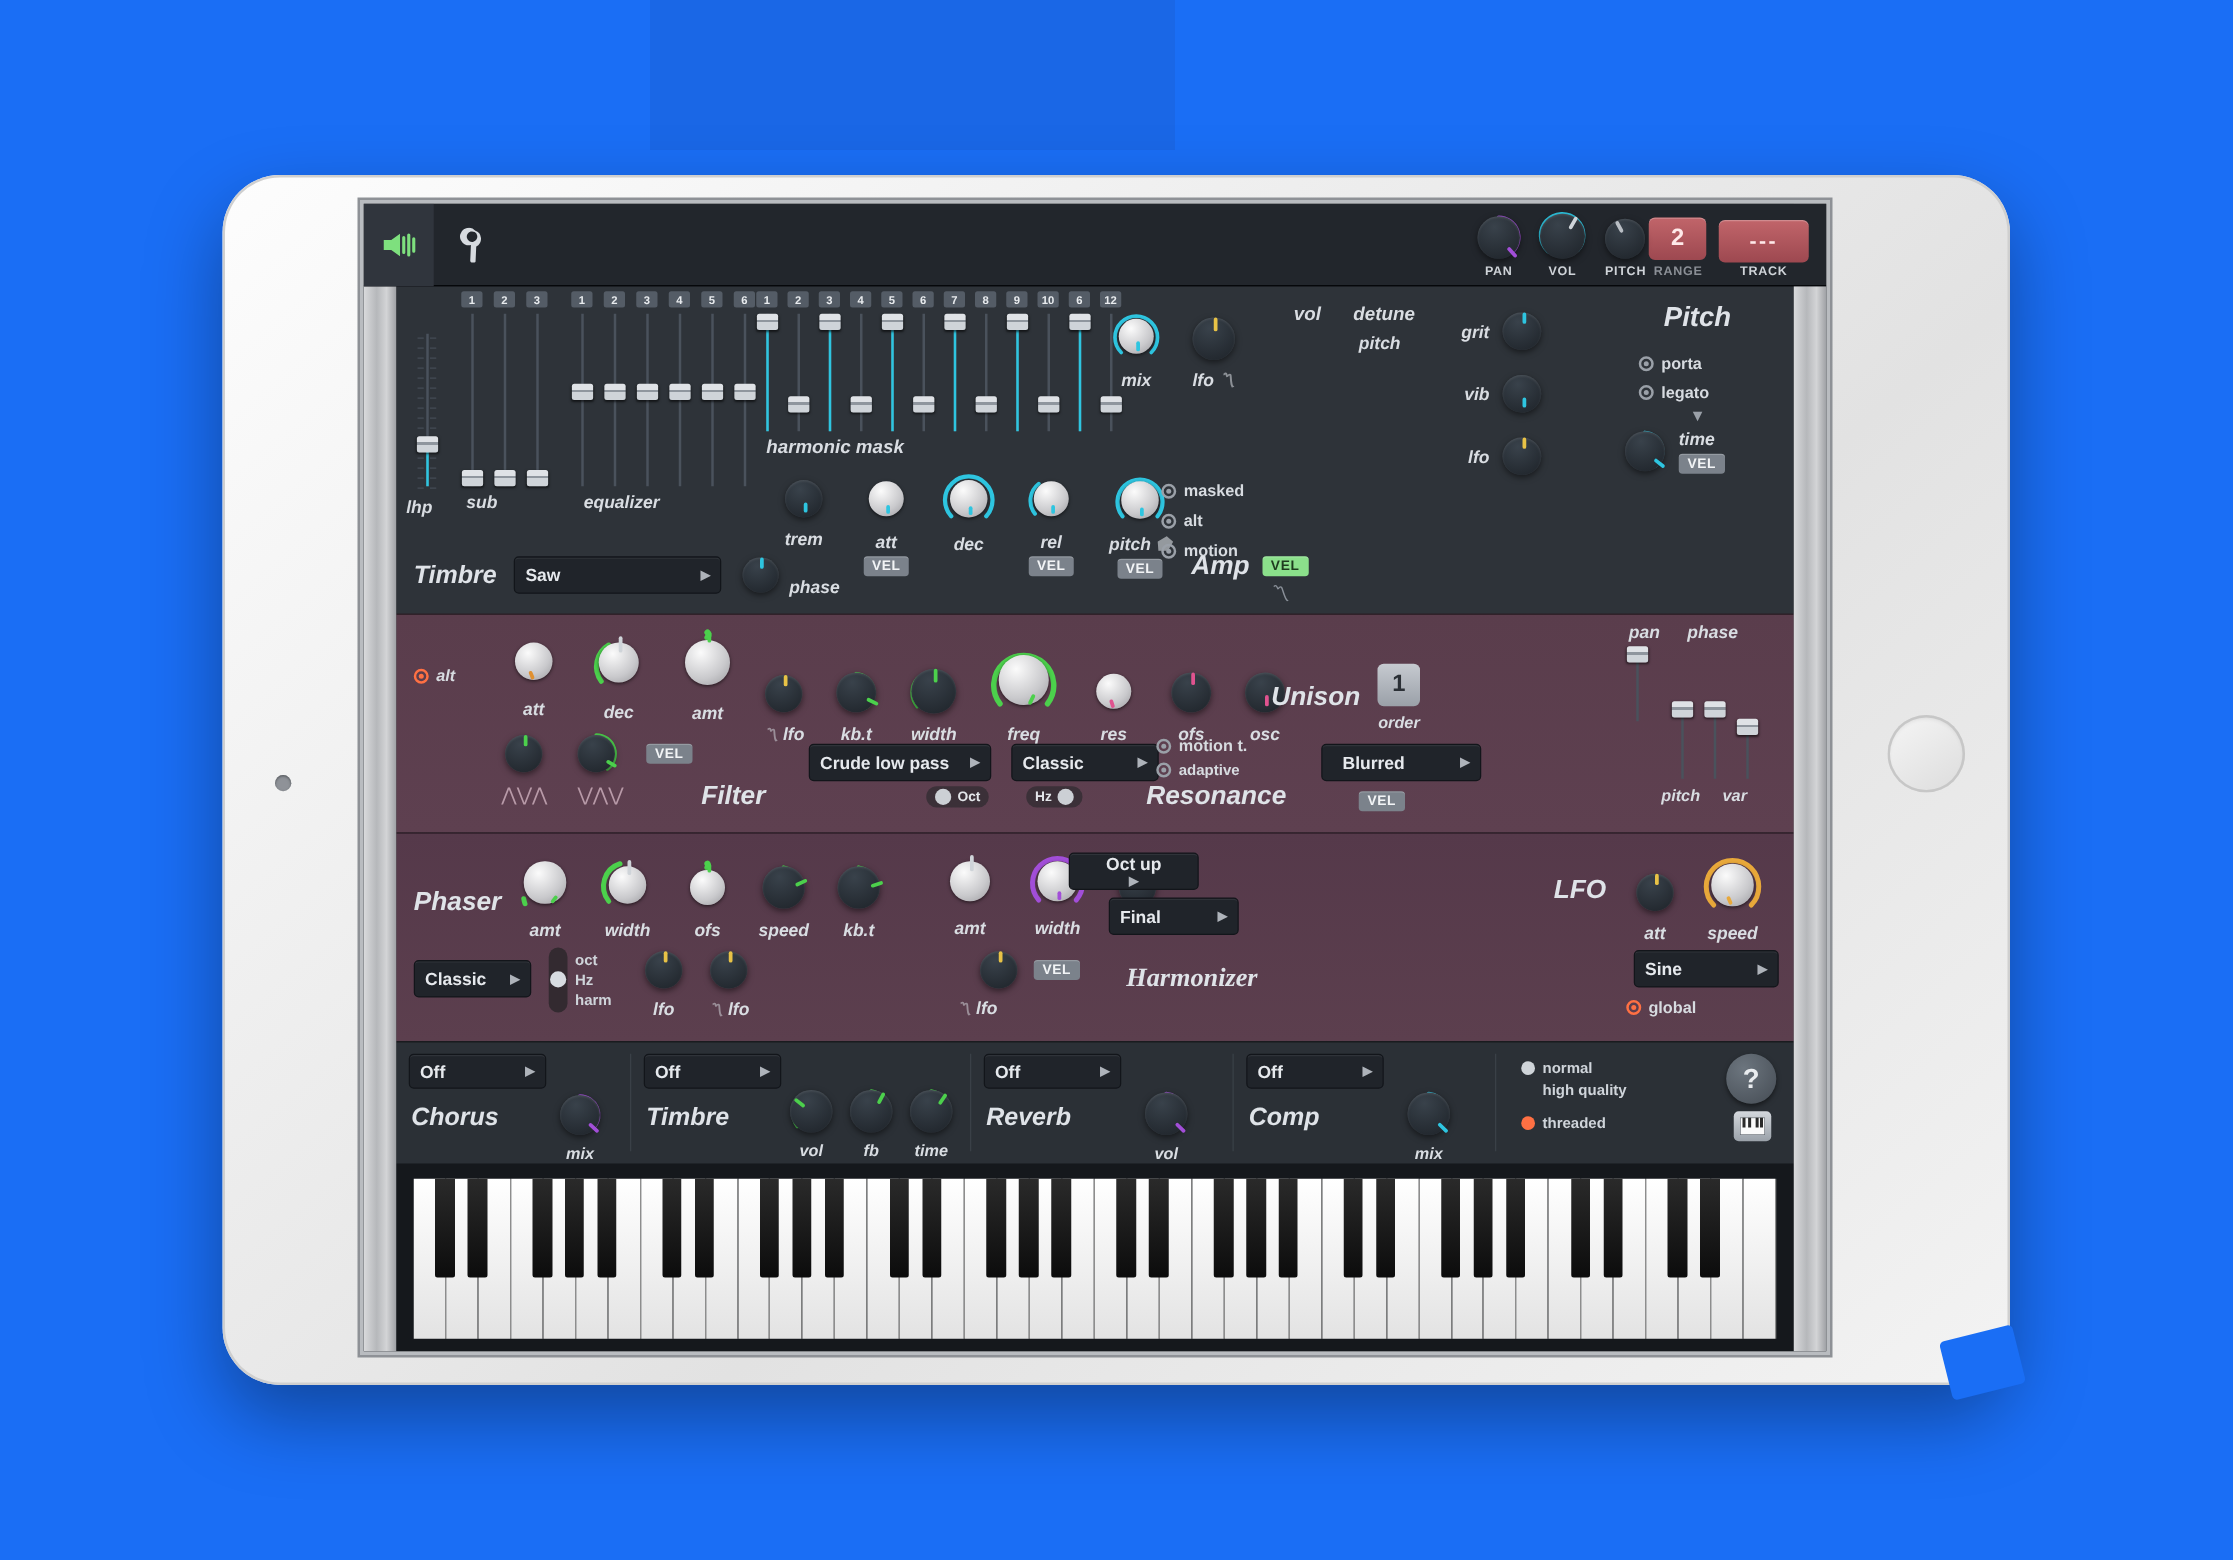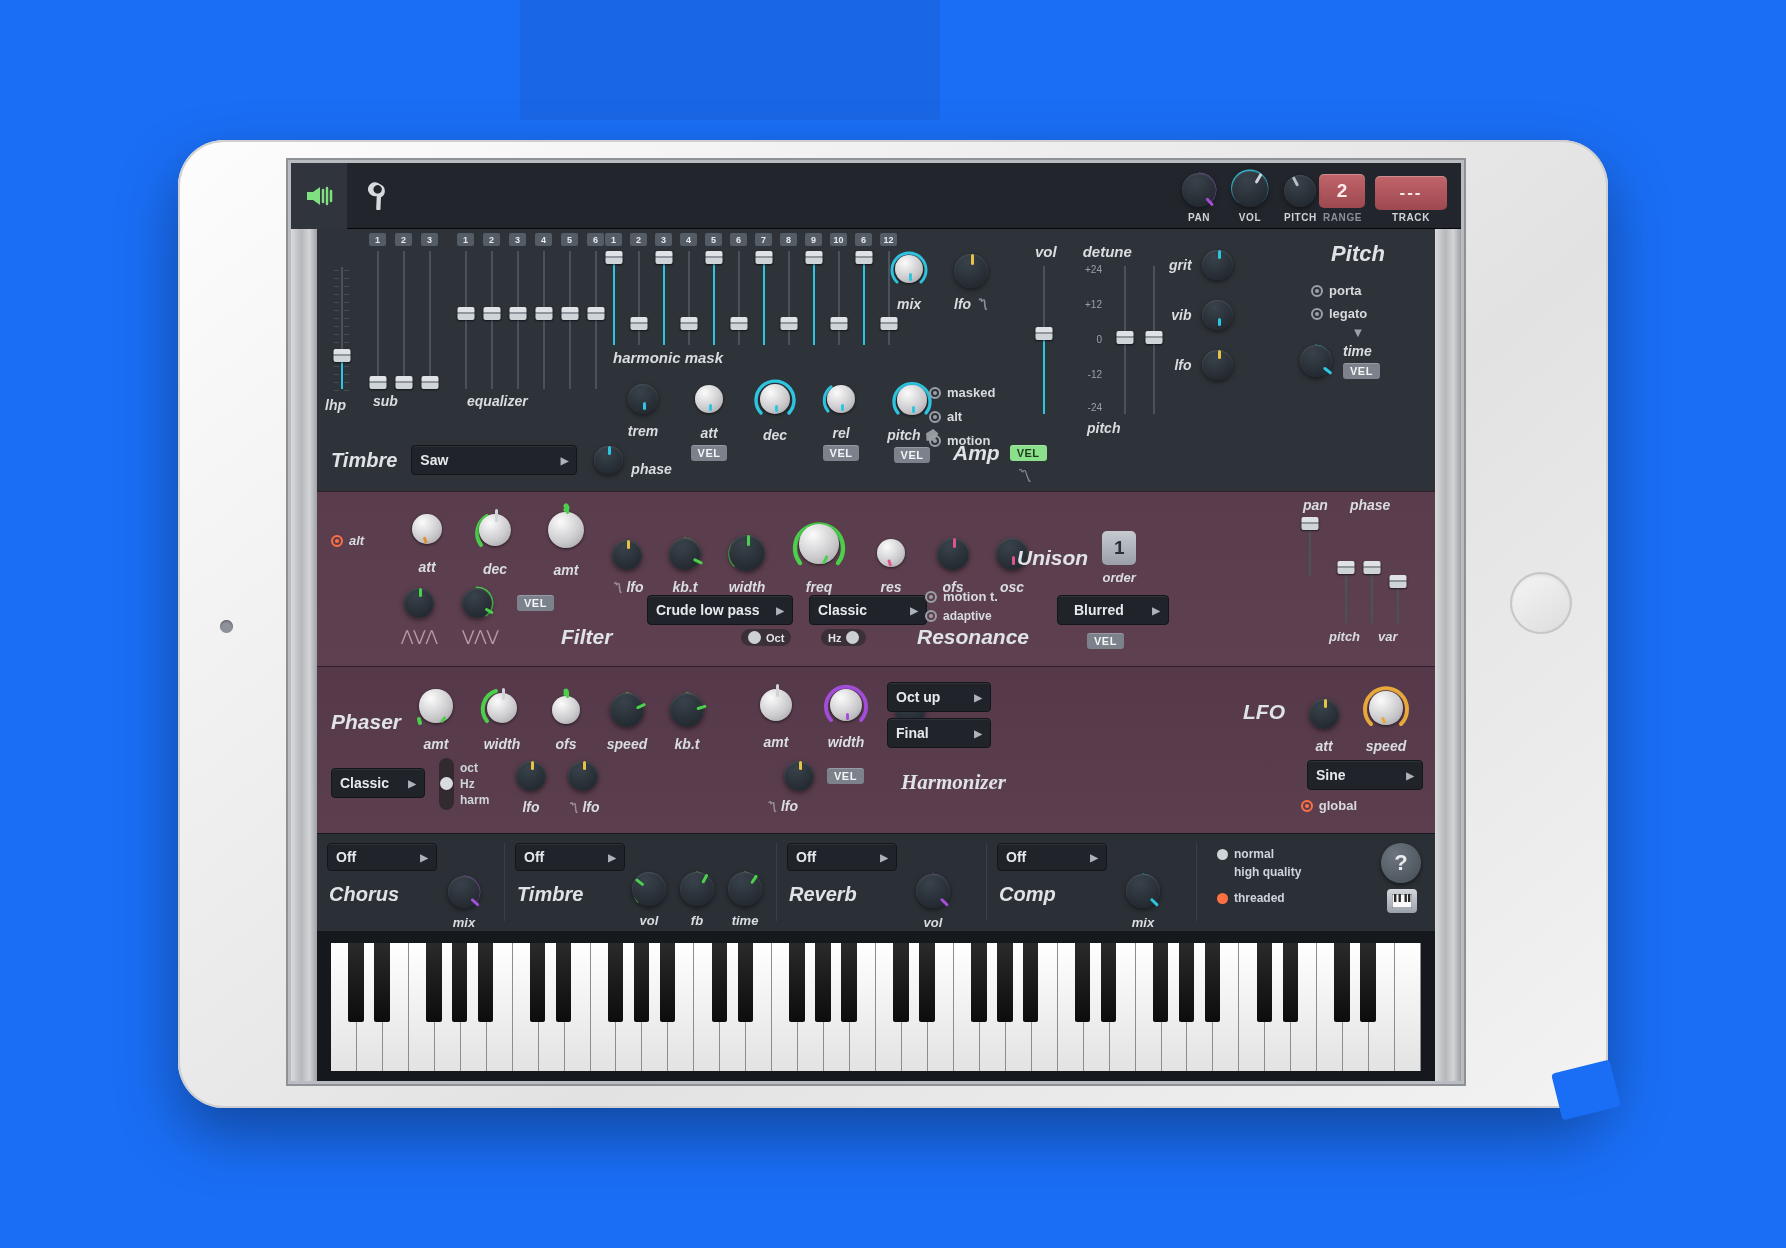--- a/index.html
+++ b/index.html
@@ -543,42 +543,20 @@
       <div style="position:absolute;left:636px;top:212px;display:flex;align-items:center;gap:10px;">
         <div class="sec-label" style="font-size:21px;">Amp</div>
         <div class="vel on">VEL</div>
       </div>
 
       <div style="position:absolute;left:718px;top:14px;">
         <div style="display:flex;gap:26px;">
           <div class="cap-lbl" style="font-size:15px;">vol</div>
           <div class="cap-lbl" style="font-size:15px;">detune</div>
         </div>
-        <div style="display:flex;gap:12px;margin-top:6px;align-items:flex-start;">
-          <div class="slider" style="height:148px;">
-            <div class="track"></div>
-                <div class="fill" style="bottom:0;height:52%;"></div>
-                <div class="handle" style="bottom:50%;"></div>
-          </div>
-          <div style="position:relative;width:40px;height:148px;">
-            <div style="position:absolute;right:2px;top:-2px;font-size:10px;color:#9aa0a8;">+24</div>
-            <div style="position:absolute;right:2px;top:33px;font-size:10px;color:#9aa0a8;">+12</div>
-            <div style="position:absolute;right:2px;top:68px;font-size:10px;color:#9aa0a8;">0</div>
-            <div style="position:absolute;right:2px;top:103px;font-size:10px;color:#9aa0a8;">-12</div>
-            <div style="position:absolute;right:2px;top:136px;font-size:10px;color:#9aa0a8;">-24</div>
-          </div>
-          <div class="slider" style="height:148px;">
-                <div class="track"></div>
-                <div class="handle" style="bottom:47%;"></div>
-              </div>
-          <div class="slider" style="height:148px;">
-                <div class="track"></div>
-                <div class="handle" style="bottom:47%;"></div>
-              </div>
-        </div>
         <div class="cap-lbl" style="margin-left:52px;margin-top:6px;">pitch</div>
       </div>
 
       <div style="position:absolute;left:852px;top:18px;display:flex;flex-direction:column;gap:14px;">
         <div style="display:flex;align-items:center;gap:8px;justify-content:flex-end;">
           <span class="cap-lbl">grit</span>
           <div class="knob dark" style="width:36px;height:36px;">
                 <div class="body"></div>
                 <div class="pointer" style="background:#2ec5e0;"></div>
               </div>
@@ -784,21 +762,21 @@
             </div>
       </div>
 
       <div style="position:absolute;left:700px;top:40px;display:flex;align-items:center;gap:14px;">
         <div class="sec-label" style="font-size:21px;">Unison</div>
         <div style="text-align:center;">
           <div style="width:34px;height:34px;border-radius:5px;background:linear-gradient(180deg,#c6cad0,#9aa0a8);color:#2b3036;font-size:19px;font-weight:bold;display:flex;align-items:center;justify-content:center;">1</div>
           <div class="cap-lbl" style="margin-top:5px;font-size:13px;">order</div>
         </div>
       </div>
-      <div class="dd" style="position:absolute;left:740px;top:104px;width:112px;height:30px;padding-left:16px;">
+      <div class="dd" style="position:absolute;left:740px;top:104px;width:128px;height:30px;padding-left:16px;">
         <span>Blurred</span>
             <span class="arrow">▶</span>
       </div>
       <div class="vel" style="position:absolute;left:770px;top:142px;">VEL</div>
 
       <div style="position:absolute;right:18px;top:6px;width:120px;">
         <div style="display:flex;gap:22px;justify-content:flex-start;padding-left:6px;">
           <span class="cap-lbl" style="font-size:14px;">pan</span>
           <span class="cap-lbl" style="font-size:14px;">phase</span>
         </div>
@@ -941,21 +919,21 @@
         </div>
         <div style="text-align:center;width:46px;">
           <div class="knob dark" style="width:36px;height:36px;margin:0 auto;">
                 <div class="body"></div>
                 <div class="pointer" style="background:#b9bec4;"></div>
               </div>
           <div class="cap-lbl" style="margin-top:6px;">str</div>
         </div>
       </div>
 
-      <div class="dd" style="position:absolute;left:570px;top:16px;width:104px;height:30px;">
+      <div class="dd" style="position:absolute;left:538px;top:16px;width:104px;height:30px;flex-direction:column;">
         <span>Oct up</span>
             <span class="arrow">▶</span>
       </div>
       <div class="dd" style="position:absolute;left:570px;top:52px;width:104px;height:30px;">
         <span>Final</span>
             <span class="arrow">▶</span>
       </div>
 
       <div style="position:absolute;left:464px;top:92px;display:flex;gap:10px;align-items:center;">
         <div class="knob dark" style="width:36px;height:36px;">

